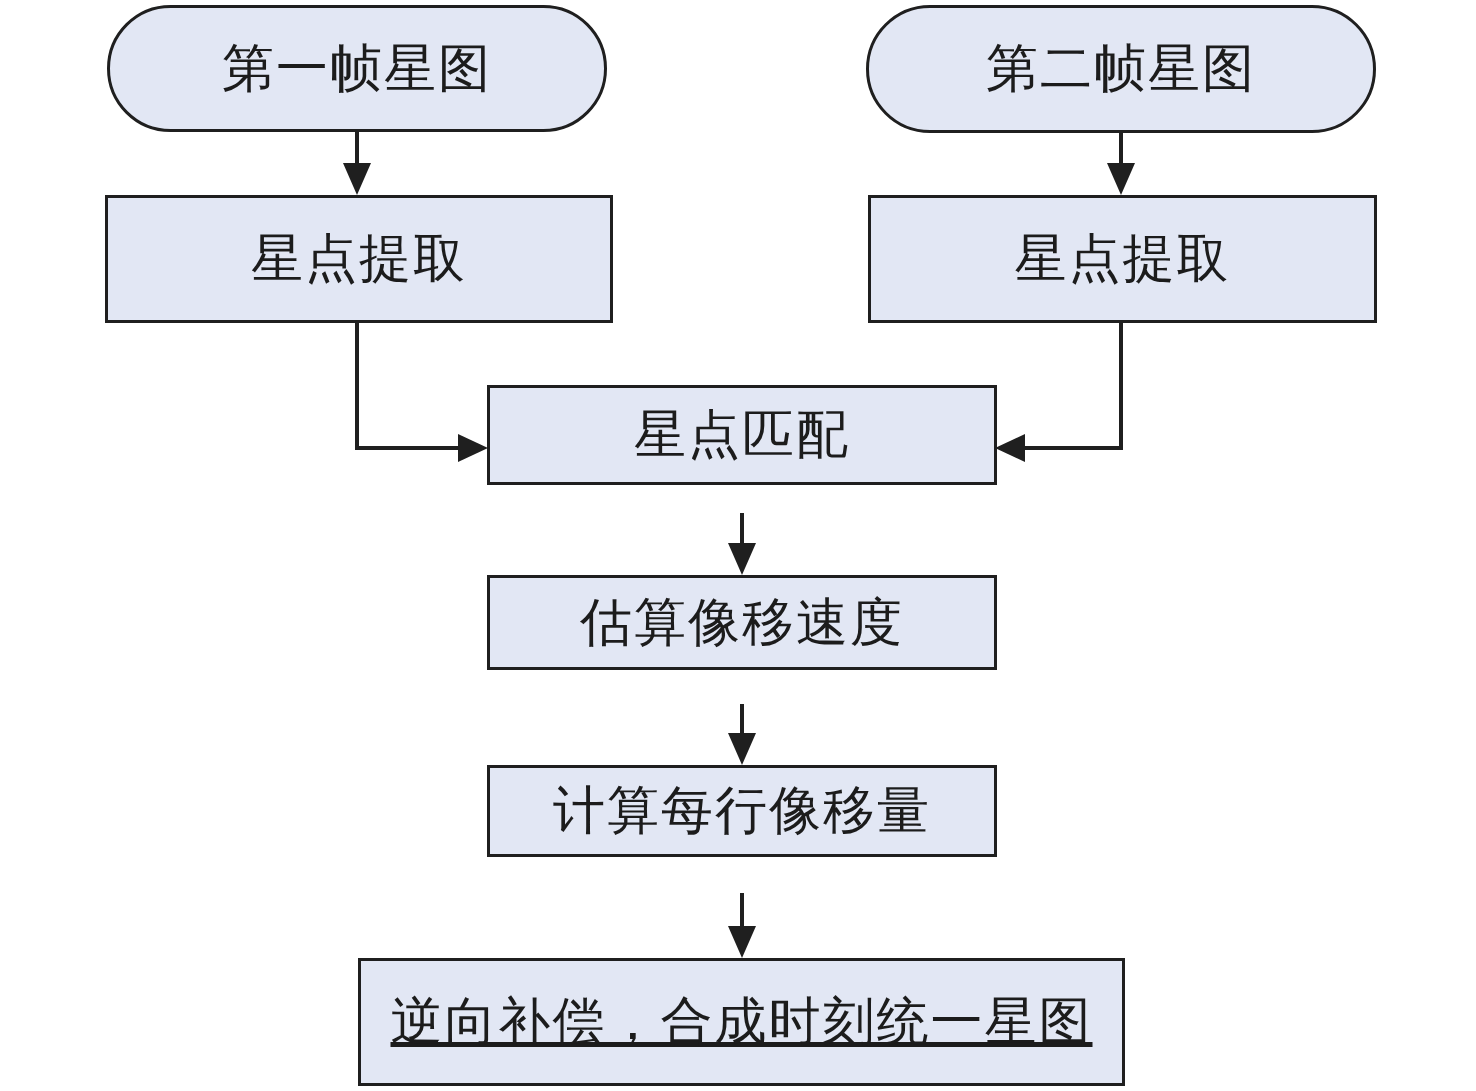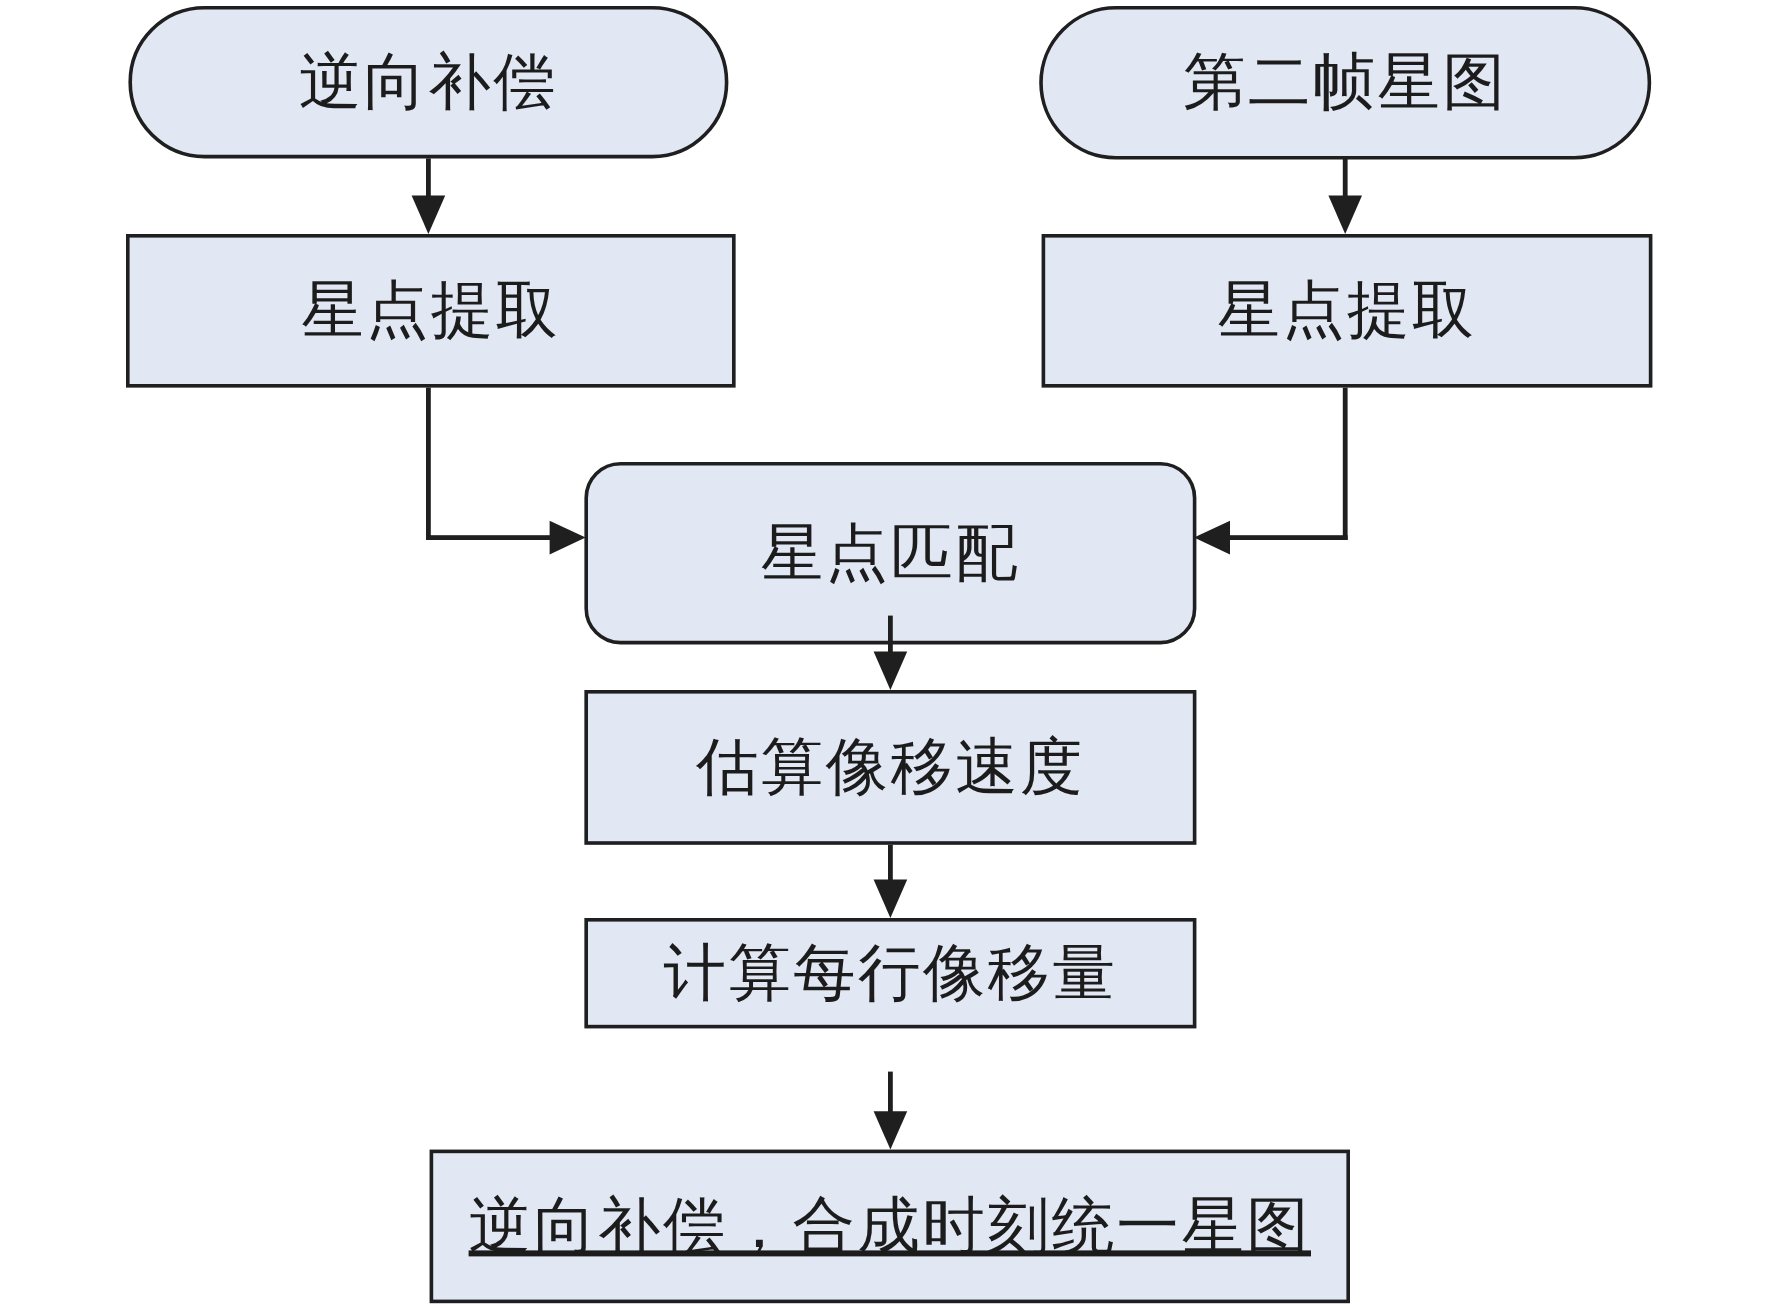--- a/index.html
+++ b/index.html
@@ -28,22 +28,22 @@
     color: #1c1c1c;
     white-space: nowrap;
   }
   .terminator { border-radius: 64px; }
 
   
   #n-frame1   { left: 107px; top: 5px;   width: 500px; height: 127px; }
   #n-frame2   { left: 866px; top: 5px;   width: 510px; height: 128px; }
   #n-extract1 { left: 105px; top: 195px; width: 508px; height: 128px; }
   #n-extract2 { left: 868px; top: 195px; width: 509px; height: 128px; }
-  #n-match    { left: 487px; top: 385px; width: 510px; height: 152px; border-radius: 30px; }
-  #n-estimate { left: 487px; top: 575px; width: 510px; height: 129px; }
+  #n-match    { left: 487px; top: 385px; width: 510px; height: 100px; }
+  #n-estimate { left: 487px; top: 575px; width: 510px; height: 95px; }
   #n-perrow   { left: 487px; top: 765px; width: 510px; height: 92px; }
   #n-compose  { left: 358px; top: 958px; width: 767px; height: 128px; text-decoration: underline; }
 
   
   .vline, .hline { position: absolute; background: #1f1f1f; }
   .vline { width: 4px; }
   .hline { height: 4px; }
   .head-down, .head-right, .head-left {
     position: absolute;
     width: 0; height: 0;
@@ -86,21 +86,21 @@
   #cF-head { left: 728px; top: 733px; }
   
   #cG-stem { left: 740px; top: 893px; height: 35px; }
   #cG-head { left: 728px; top: 926px; }
 </style>
 </head>
 <body>
 
 <div id="canvas">
 
-  <div id="n-frame1" class="node terminator">逆向补偿</div>
+  <div id="n-frame1" class="node terminator">第一帧星图</div>
 
   <div id="n-frame2" class="node terminator">第二帧星图</div>
 
   <div id="n-extract1" class="node">星点提取</div>
 
   <div id="n-extract2" class="node">星点提取</div>
 
   <div id="n-match" class="node">星点匹配</div>
 
   <div id="n-estimate" class="node">估算像移速度</div>

